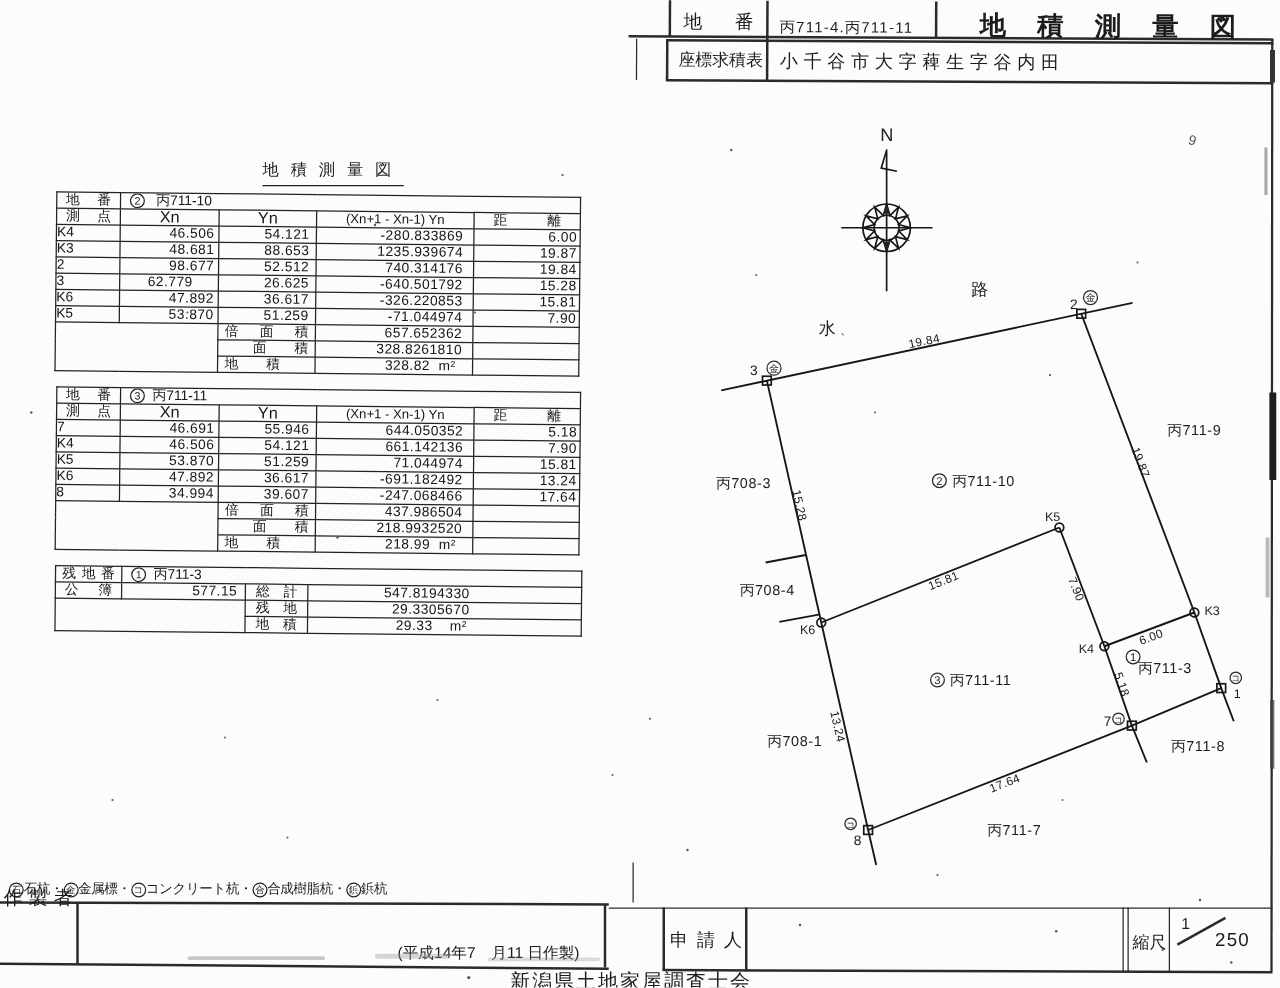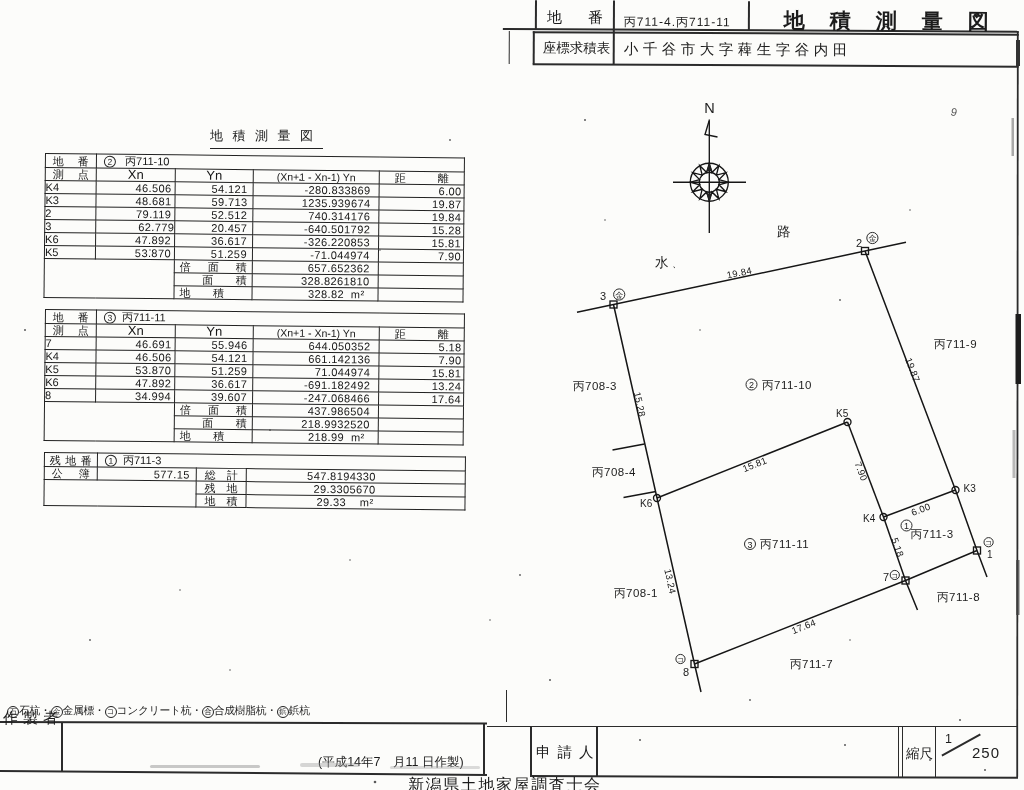--- a/index.html
+++ b/index.html
@@ -81,35 +81,35 @@
 <tr style="height:13px;">
           <td class="pt">K4</td>
           <td class="num" style="padding-right:3px;">46.506</td>
           <td class="num" style="padding-right:5px;">54.121</td>
           <td class="num" style="padding-right:8px;">-280.833869</td>
           <td class="num" style="padding-right:2px;">6.00</td>
         </tr>
 <tr style="height:13px;">
           <td class="pt">K3</td>
           <td class="num" style="padding-right:3px;">48.681</td>
-          <td class="num" style="padding-right:5px;">59.713</td>
+          <td class="num" style="padding-right:5px;">88.653</td>
           <td class="num" style="padding-right:8px;">1235.939674</td>
           <td class="num" style="padding-right:2px;">19.87</td>
         </tr>
 <tr style="height:13px;">
           <td class="pt">2</td>
-          <td class="num" style="padding-right:3px;">79.119</td>
+          <td class="num" style="padding-right:3px;">98.677</td>
           <td class="num" style="padding-right:5px;">52.512</td>
           <td class="num" style="padding-right:8px;">740.314176</td>
           <td class="num" style="padding-right:2px;">19.84</td>
         </tr>
 <tr style="height:13px;">
           <td class="pt">3</td>
-          <td class="num" style="padding-right:0;">62.779</td>
-          <td class="num" style="padding-right:5px;">20.457</td>
+          <td class="num" style="padding-right:20px;">62.779</td>
+          <td class="num" style="padding-right:5px;">26.625</td>
           <td class="num" style="padding-right:8px;">-640.501792</td>
           <td class="num" style="padding-right:2px;">15.28</td>
         </tr>
 <tr style="height:13px;">
           <td class="pt">K6</td>
           <td class="num" style="padding-right:3px;">47.892</td>
           <td class="num" style="padding-right:5px;">36.617</td>
           <td class="num" style="padding-right:8px;">-326.220853</td>
           <td class="num" style="padding-right:2px;">15.81</td>
         </tr>

